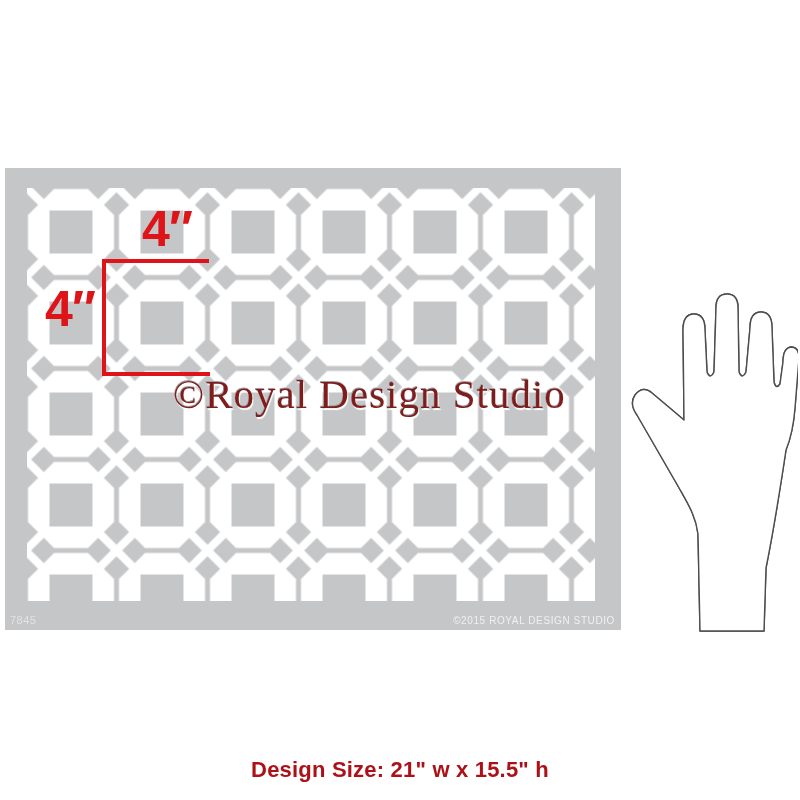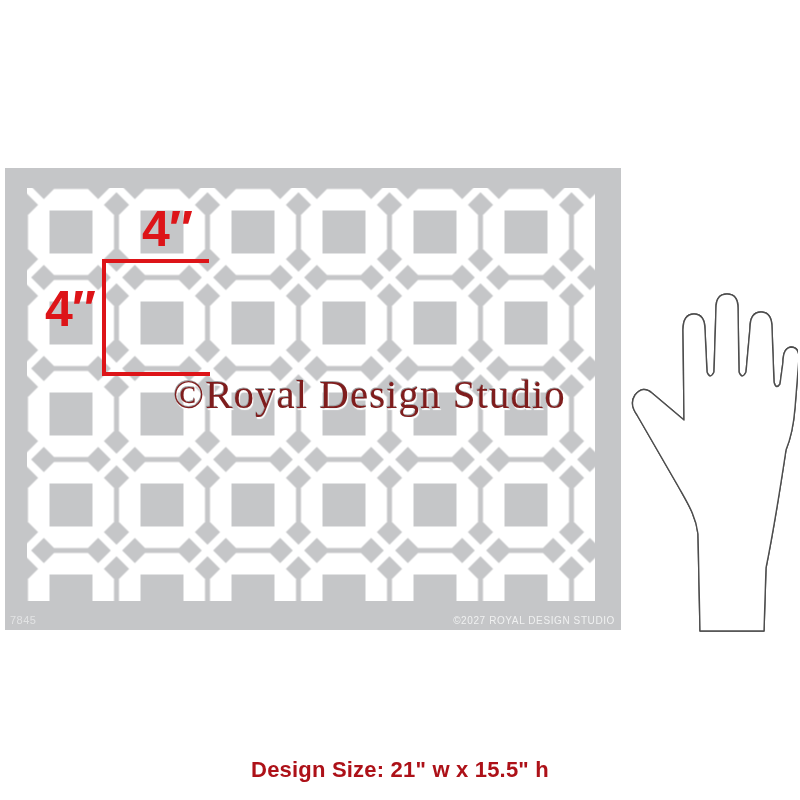--- a/index.html
+++ b/index.html
@@ -67,21 +67,21 @@
           <polygon points="28.5,2.5 62.5,2.5 88.5,28.5 88.5,62.5 62.5,88.5 28.5,88.5 2.5,62.5 2.5,28.5" fill="#ffffff"></polygon>
 
           <rect x="24" y="24" width="43" height="43" fill="#c5c6c8"></rect>
         </pattern>
       </defs>
       <rect x="22" y="20" width="568" height="413" fill="url(#octtile)"></rect>
     </svg>
 
     <div class="watermark">©Royal Design Studio</div>
     <div class="sku">7845</div>
-    <div class="copyright">©2027 ROYAL DESIGN STUDIO</div>
+    <div class="copyright">©2015 ROYAL DESIGN STUDIO</div>
   </div>
 
   <div class="red-bar bar-top"></div>
   <div class="red-bar bar-left"></div>
   <div class="red-bar bar-bottom"></div>
   <div class="dim-label dim-w">4″</div>
   <div class="dim-label dim-h">4″</div>
 
   <svg class="hand" viewBox="0 0 170 345">
     <path id="handpath" d="M 72 343

